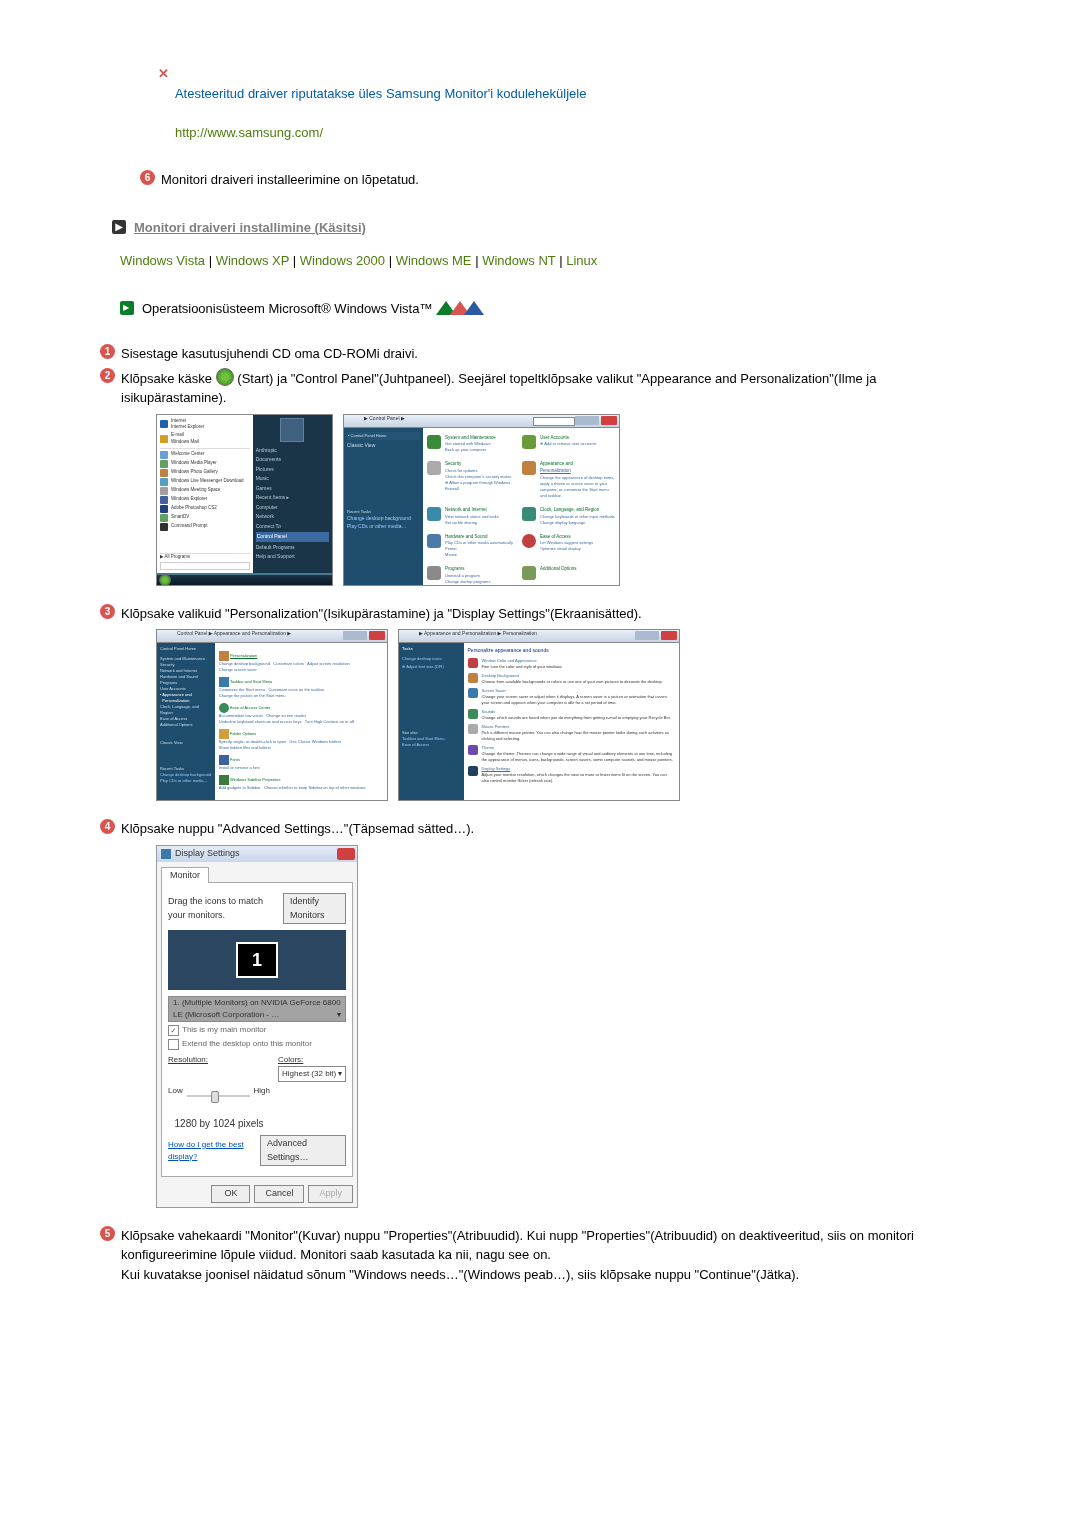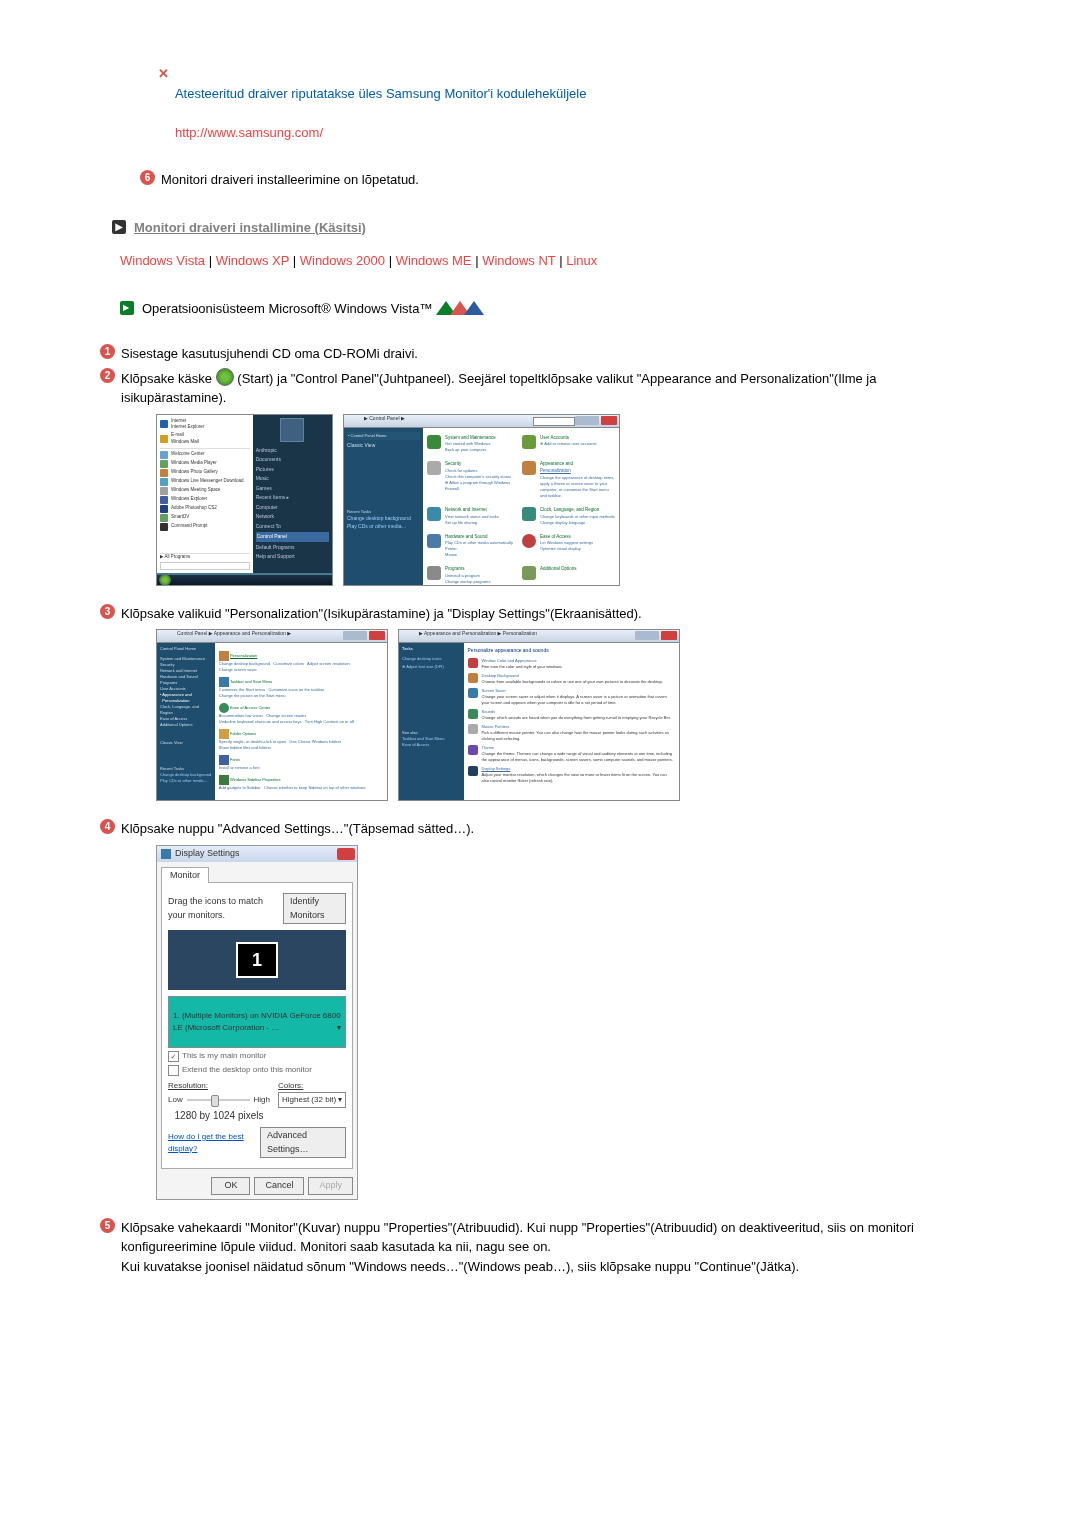--- a/index.html
+++ b/index.html
@@ -5,21 +5,21 @@
   body {
     font-family: Arial, Helvetica, sans-serif;
     font-size: 13px;
     color: #333;
     background: #fff;
     margin: 0;
     padding: 60px 140px 60px 100px;
     line-height: 1.5;
   }
   .blue-text { color: #005dab; }
-  .blue-link { color: #ef4444; text-decoration: none; }
+  .blue-link { color: #4d7c0f; text-decoration: none; }
   .gray-text { color: #808080; }
   .black-text { color: #000; }
   .section { margin: 12px 0 0 0; }
   .indent-1 { margin-left: 58px; }
   .indent-2 { margin-left: 56px; }
   .x-mark { color: #d9534f; font-weight: bold; margin-right: 6px; }
   .link-row { margin: 14px 0 28px 20px; }
   .bullet-num {
     display: inline-flex;
     align-items: center;
@@ -147,26 +147,26 @@
   .monitor-icon {
     width: 38px; height: 32px; border: 2px solid #fff; background: #000;
     color: #fff; display: flex; align-items: center; justify-content: center;
     font-size: 18px; font-weight: bold;
   }
   .dlg-btn {
     border: 1px solid #888; background: #eee; padding: 1px 6px; font-size: 9px;
     display: inline-block;
   }
   .dlg-dd {
-    border: 1px solid #888; background: #14b8a6; padding: 13px 4px; font-size: 8px;
+    border: 1px solid #888; background: #a3a3a3; padding: 0 4px; font-size: 8px;
     width: 100%; box-sizing: border-box;
   }
   .chk-row { display: flex; align-items: center; gap: 3px; font-size: 8px; color: #666; margin: 2px 0; }
   .chk { width: 9px; height: 9px; border: 1px solid #888; background: #fff; font-size: 7px; text-align: center; line-height: 9px; color: #2a7a1c; }
-  .slider { display: flex; align-items: center; font-size: 8px; gap: 4px; margin: 2px 0; }
+  .slider { display: flex; align-items: flex-end; font-size: 8px; gap: 4px; margin: 19px 0; }
   .slider-track { flex: 1; height: 2px; background: #ccc; position: relative; }
   .slider-thumb { position: absolute; left: 38%; top: -4px; width: 6px; height: 10px; background: #ddd; border: 1px solid #888; border-radius: 2px; }
   .dlg-combo { border: 1px solid #888; background: #fff; padding: 1px 3px; font-size: 8px; display: flex; justify-content: space-between; align-items: center; }
   .dlg-link { color: #0050c0; font-size: 8px; }
   .dlg-footer { display: flex; justify-content: flex-end; gap: 4px; padding: 4px; }
 </style>
 </head>
 <body>
 
 <div class="indent-1">

